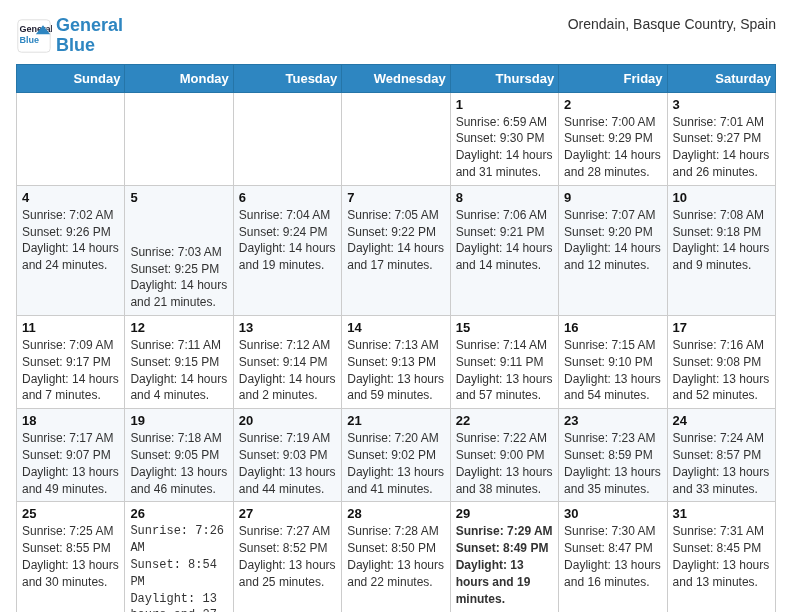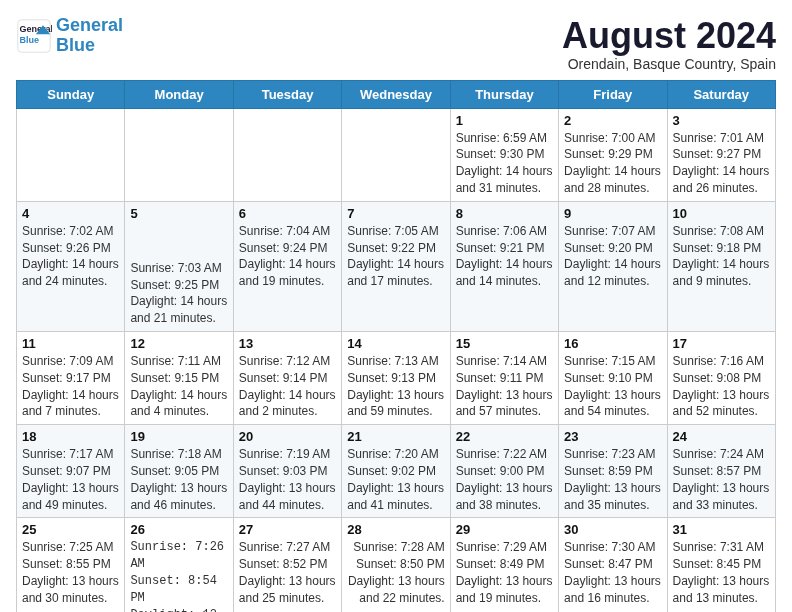--- a/index.html
+++ b/index.html
@@ -51,21 +51,21 @@
       width: 100%;
       border-collapse: collapse;
       border: 1px solid #ccc;
     }
     .calendar th {
       background: #2e86c1;
       color: #fff;
       font-size: 13px;
       font-weight: bold;
       padding: 6px 4px;
-      text-align: center;
+      text-align: right;
       border: 1px solid #2575a8;
     }
     .calendar td {
       vertical-align: top;
       padding: 4px 5px;
       border: 1px solid #ccc;
       font-size: 9.5px;
       color: #222;
       width: 108px;
       min-height: 80px;
@@ -101,21 +101,20 @@
       <text x="4" y="28" font-size="10" font-weight="bold" fill="#2e86c1">Blue</text>
       <polygon points="30,8 38,18 22,18" fill="#2e86c1"></polygon>
     </svg>
     <div>
       <div class="logo-text">
         <span>General</span><br><span style="color:#2e86c1">Blue</span>
       </div>
     </div>
   </div>
   <div class="title-block">
-    <div class="month-title">August 2024</div>
     <div class="location">Orendain, Basque Country, Spain</div>
   </div>
 </div>
 
 <table class="calendar">
   <thead>
     <tr>
     <th>Sunday</th>
         <th>Monday</th>
         <th>Tuesday</th>
@@ -296,27 +295,27 @@
 Daylight: 13 hours and 27 minutes.</div>
         </td>
         <td>
           <span class="day-num">27</span>
           <div class="day-info" style="white-space: pre-line;">Sunrise: 7:27 AM
 Sunset: 8:52 PM
 Daylight: 13 hours and 25 minutes.</div>
         </td>
         <td>
           <span class="day-num">28</span>
-          <div class="day-info" style="white-space: pre-line; text-align: right;">Sunrise: 7:28 AM
+          <div class="day-info" style="white-space: pre-line;">Sunrise: 7:28 AM
 Sunset: 8:50 PM
 Daylight: 13 hours and 22 minutes.</div>
         </td>
         <td>
           <span class="day-num">29</span>
-          <div class="day-info" style="white-space: pre-line;">Sunrise: 7:29 AM
+          <div class="day-info" style="white-space: pre-line; font-weight: bold;">Sunrise: 7:29 AM
 Sunset: 8:49 PM
 Daylight: 13 hours and 19 minutes.</div>
         </td>
         <td>
           <span class="day-num">30</span>
           <div class="day-info" style="white-space: pre-line;">Sunrise: 7:30 AM
 Sunset: 8:47 PM
 Daylight: 13 hours and 16 minutes.</div>
         </td>
         <td>

